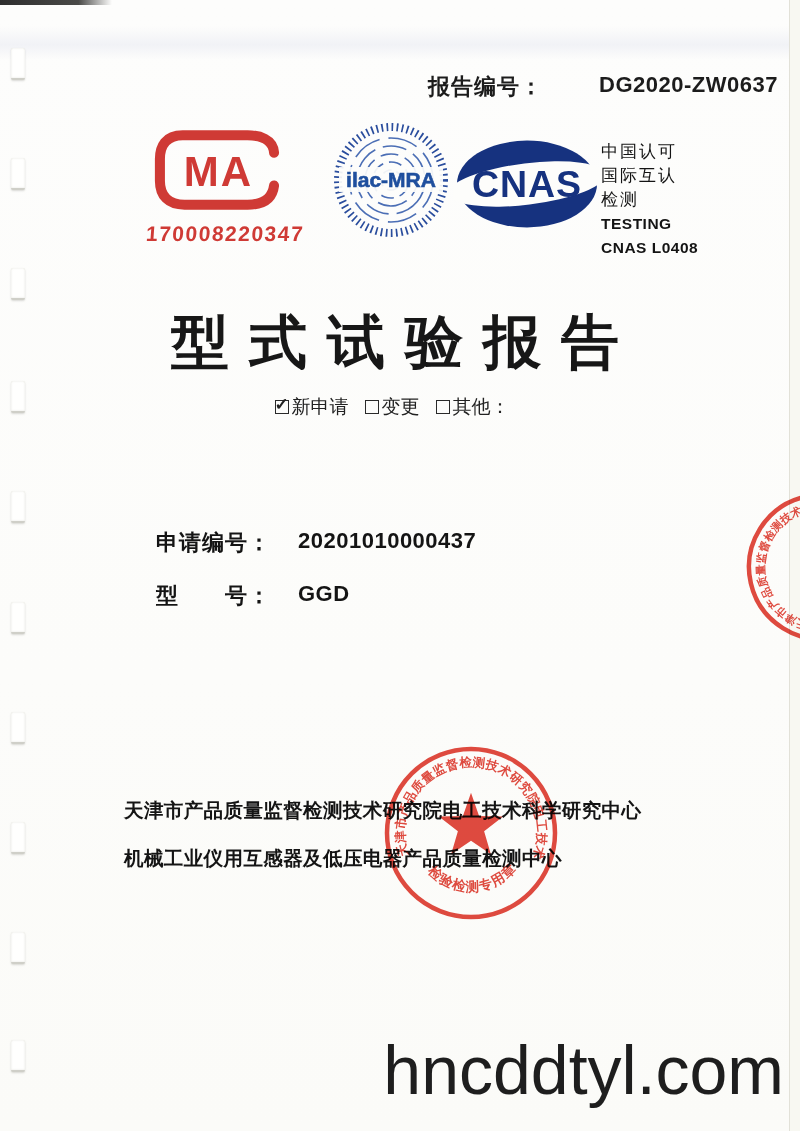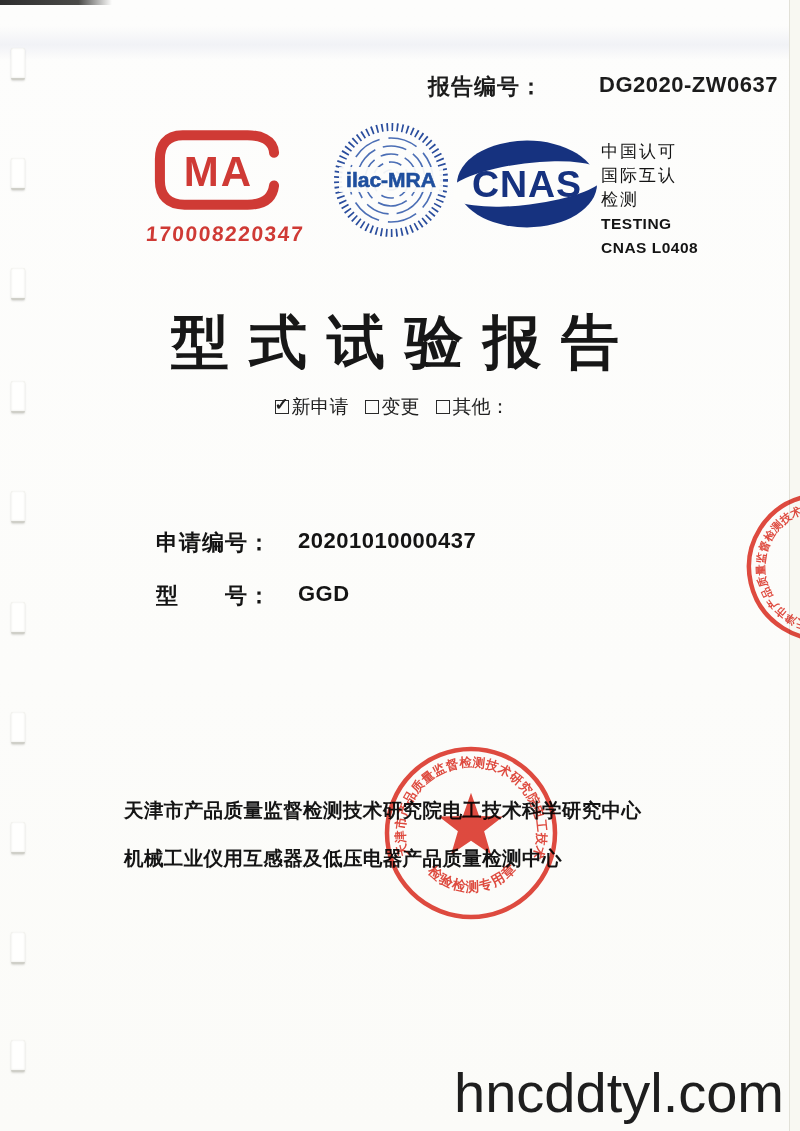--- a/index.html
+++ b/index.html
@@ -67,21 +67,21 @@
   .agency-lines{width:500px;}
   .agency-lines div{font-size:19.5px;letter-spacing:.4px;line-height:28px;margin-bottom:20px;
     white-space:nowrap;}
 
   
   .stamp{position:absolute;mix-blend-mode:multiply;opacity:.85;}
   .stamp-main{left:377px;top:739px;}
   .stamp-edge{left:741px;top:487px;transform:rotate(-58deg);}
 
   
-  .watermark{position:absolute;right:16px;bottom:6px;font-size:56px;
+  .watermark{position:absolute;right:16px;bottom:22px;font-size:68px;
     color:#1e1e1e;letter-spacing:0;font-weight:400;}
 </style>
 </head>
 <body>
 
 <div class="page">
 
   <div class="corner-smudge"></div>
   <div class="top-band"></div>
   <div class="edge-strip"></div>

